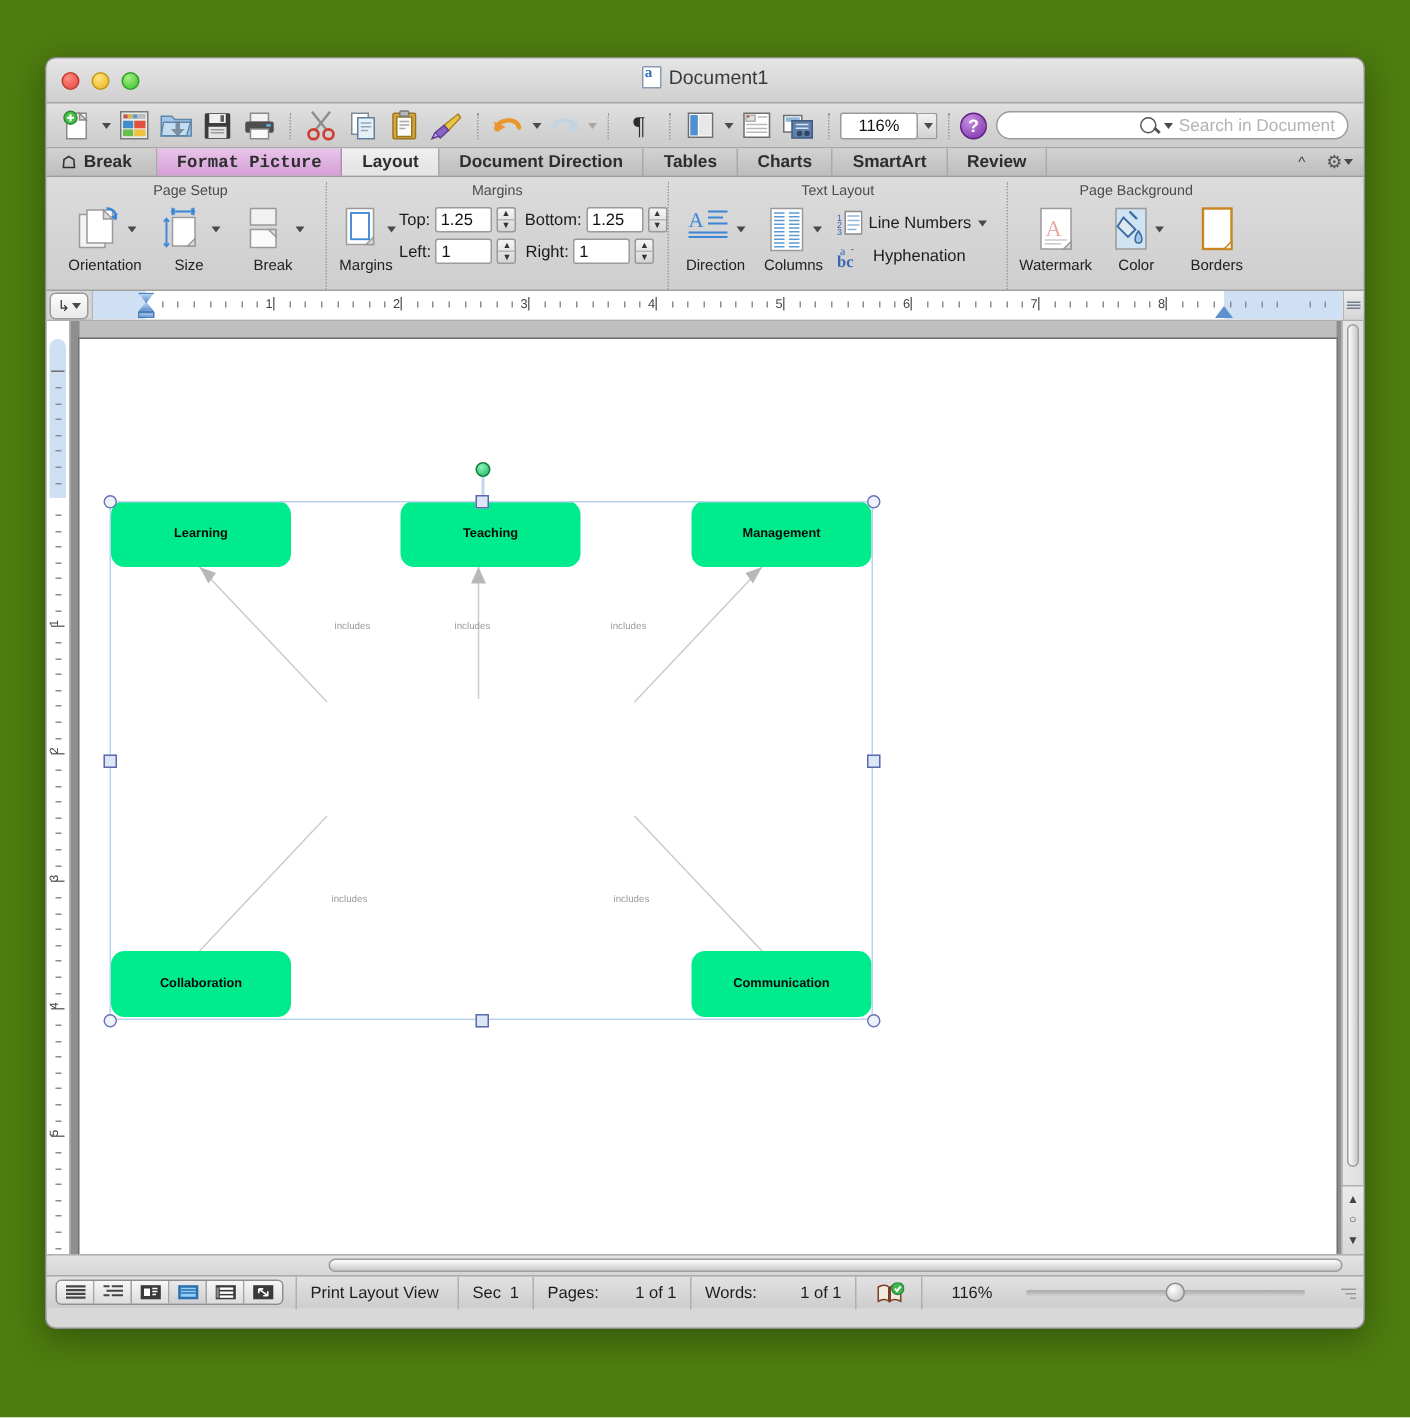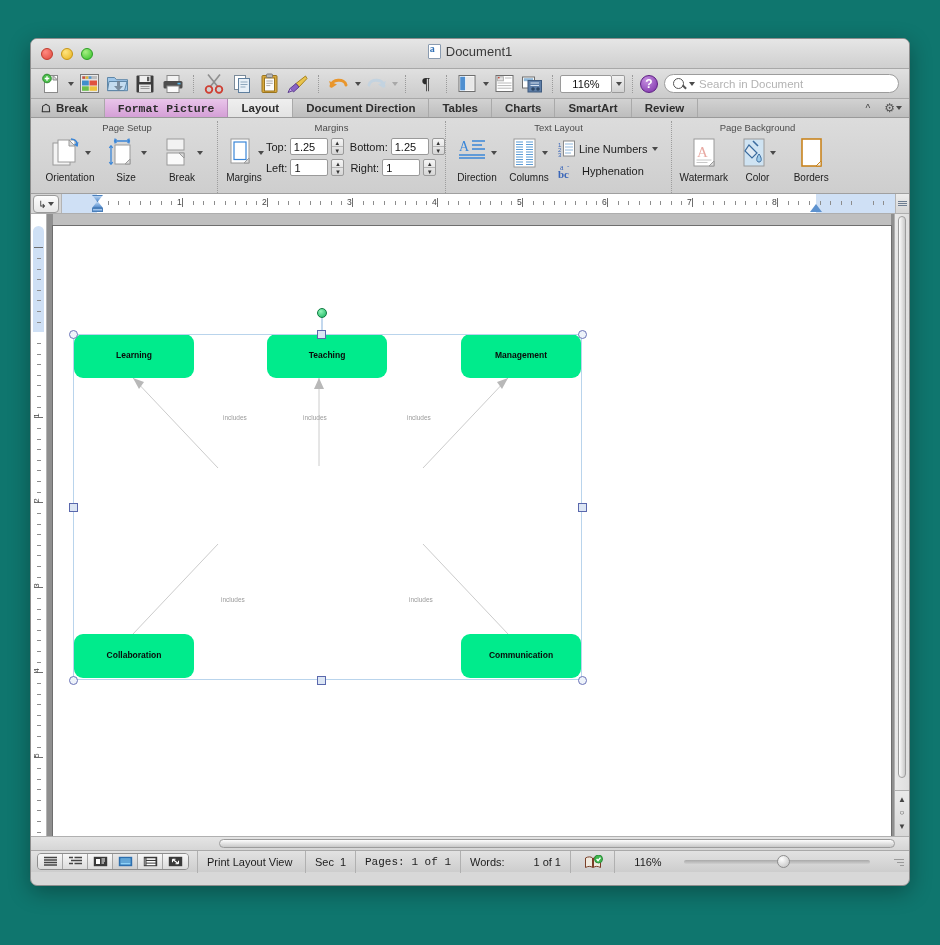--- a/index.html
+++ b/index.html
@@ -3,21 +3,21 @@
 <meta charset="utf-8">
 <style>
   * { box-sizing: border-box; }
   html, body {
     margin: 0; padding: 0;
     width: 940px; height: 945px;
     background: #ffffff;
     font-family: "Liberation Sans", sans-serif;
     overflow: hidden;
   }
-  #root { position: relative; width: 940px; height: 945px; background: #0f766e; }
+  #root { position: relative; width: 940px; height: 945px; background: #4d7c0f; }
 
   
   .window {
     position: absolute; left: 30px; top: 38px;
     width: 880px; height: 848px;
     background: #d8d8d8;
     border: 1px solid #8d8d8d;
     border-radius: 7px;
     box-shadow: 0 6px 22px rgba(0,0,0,.32);
     overflow: hidden;
@@ -65,21 +65,21 @@
     font-size:11px; display:flex;align-items:center;justify-content:center;color:#111;
   }
   .zoomstep{width:13px;height:18px;background:linear-gradient(to bottom,#f2f2f2,#d2d2d2);
     border:1px solid #9a9a9a;border-left:none;border-radius:0 2px 2px 0;display:flex;align-items:center;justify-content:center;}
   .helpbtn{width:18px;height:18px;border-radius:50%;
     background:radial-gradient(circle at 35% 28%, #c58fe0, #7b2fa8);
     color:#fff;font-size:12px;font-weight:bold;display:flex;align-items:center;justify-content:center;
     border:1px solid #5e1f83;}
   .searchbox{
     flex:1; height:19px; background:#fff; border:1px solid #9c9c9c; border-radius:10px;
-    display:flex; align-items:center; padding:4px 8px; gap:4px; margin-left:4px; margin-right:2px;
+    display:flex; align-items:center; padding:4px 8px; gap:4px; margin-left:4px; margin-right:2px;justify-content:flex-end;
   }
   .searchbox .ph { font-size:11.5px; color:#b3b3b3; }
   .mag { width:11px;height:11px;border:1.6px solid #555;border-radius:50%;position:relative;flex:none;}
   .mag:after{content:"";position:absolute;width:5px;height:1.6px;background:#555;transform:rotate(45deg);right:-4px;bottom:0px;}
 
   
   .tabstrip{
     height:19px;
     background: linear-gradient(to bottom,#d2d2d2,#bdbdbd);
     border-bottom:1px solid #9a9a9a;
@@ -883,21 +883,21 @@
             </svg>
         </div>
       </div>
       <div class="sbcell first" style="width:108px;">
         <span>Print Layout View</span>
       </div>
       <div class="sbcell" style="width:50px;justify-content:space-between;">
         <span>Sec</span>
         <span>1</span>
       </div>
-      <div class="sbcell" style="width:105px;justify-content:space-between;font-family:Liberation Mono, monospace;">
+      <div class="sbcell" style="width:105px;justify-content:space-between;">
         <span>Pages:</span>
         <span>1 of 1</span>
       </div>
       <div class="sbcell" style="width:110px;justify-content:space-between;">
         <span>Words:</span>
         <span>1 of 1</span>
       </div>
       <div class="sbcell" style="width:44px;justify-content:center;">
         <span class="bookico">
           <svg width="19" height="15" viewBox="0 0 19 15">

